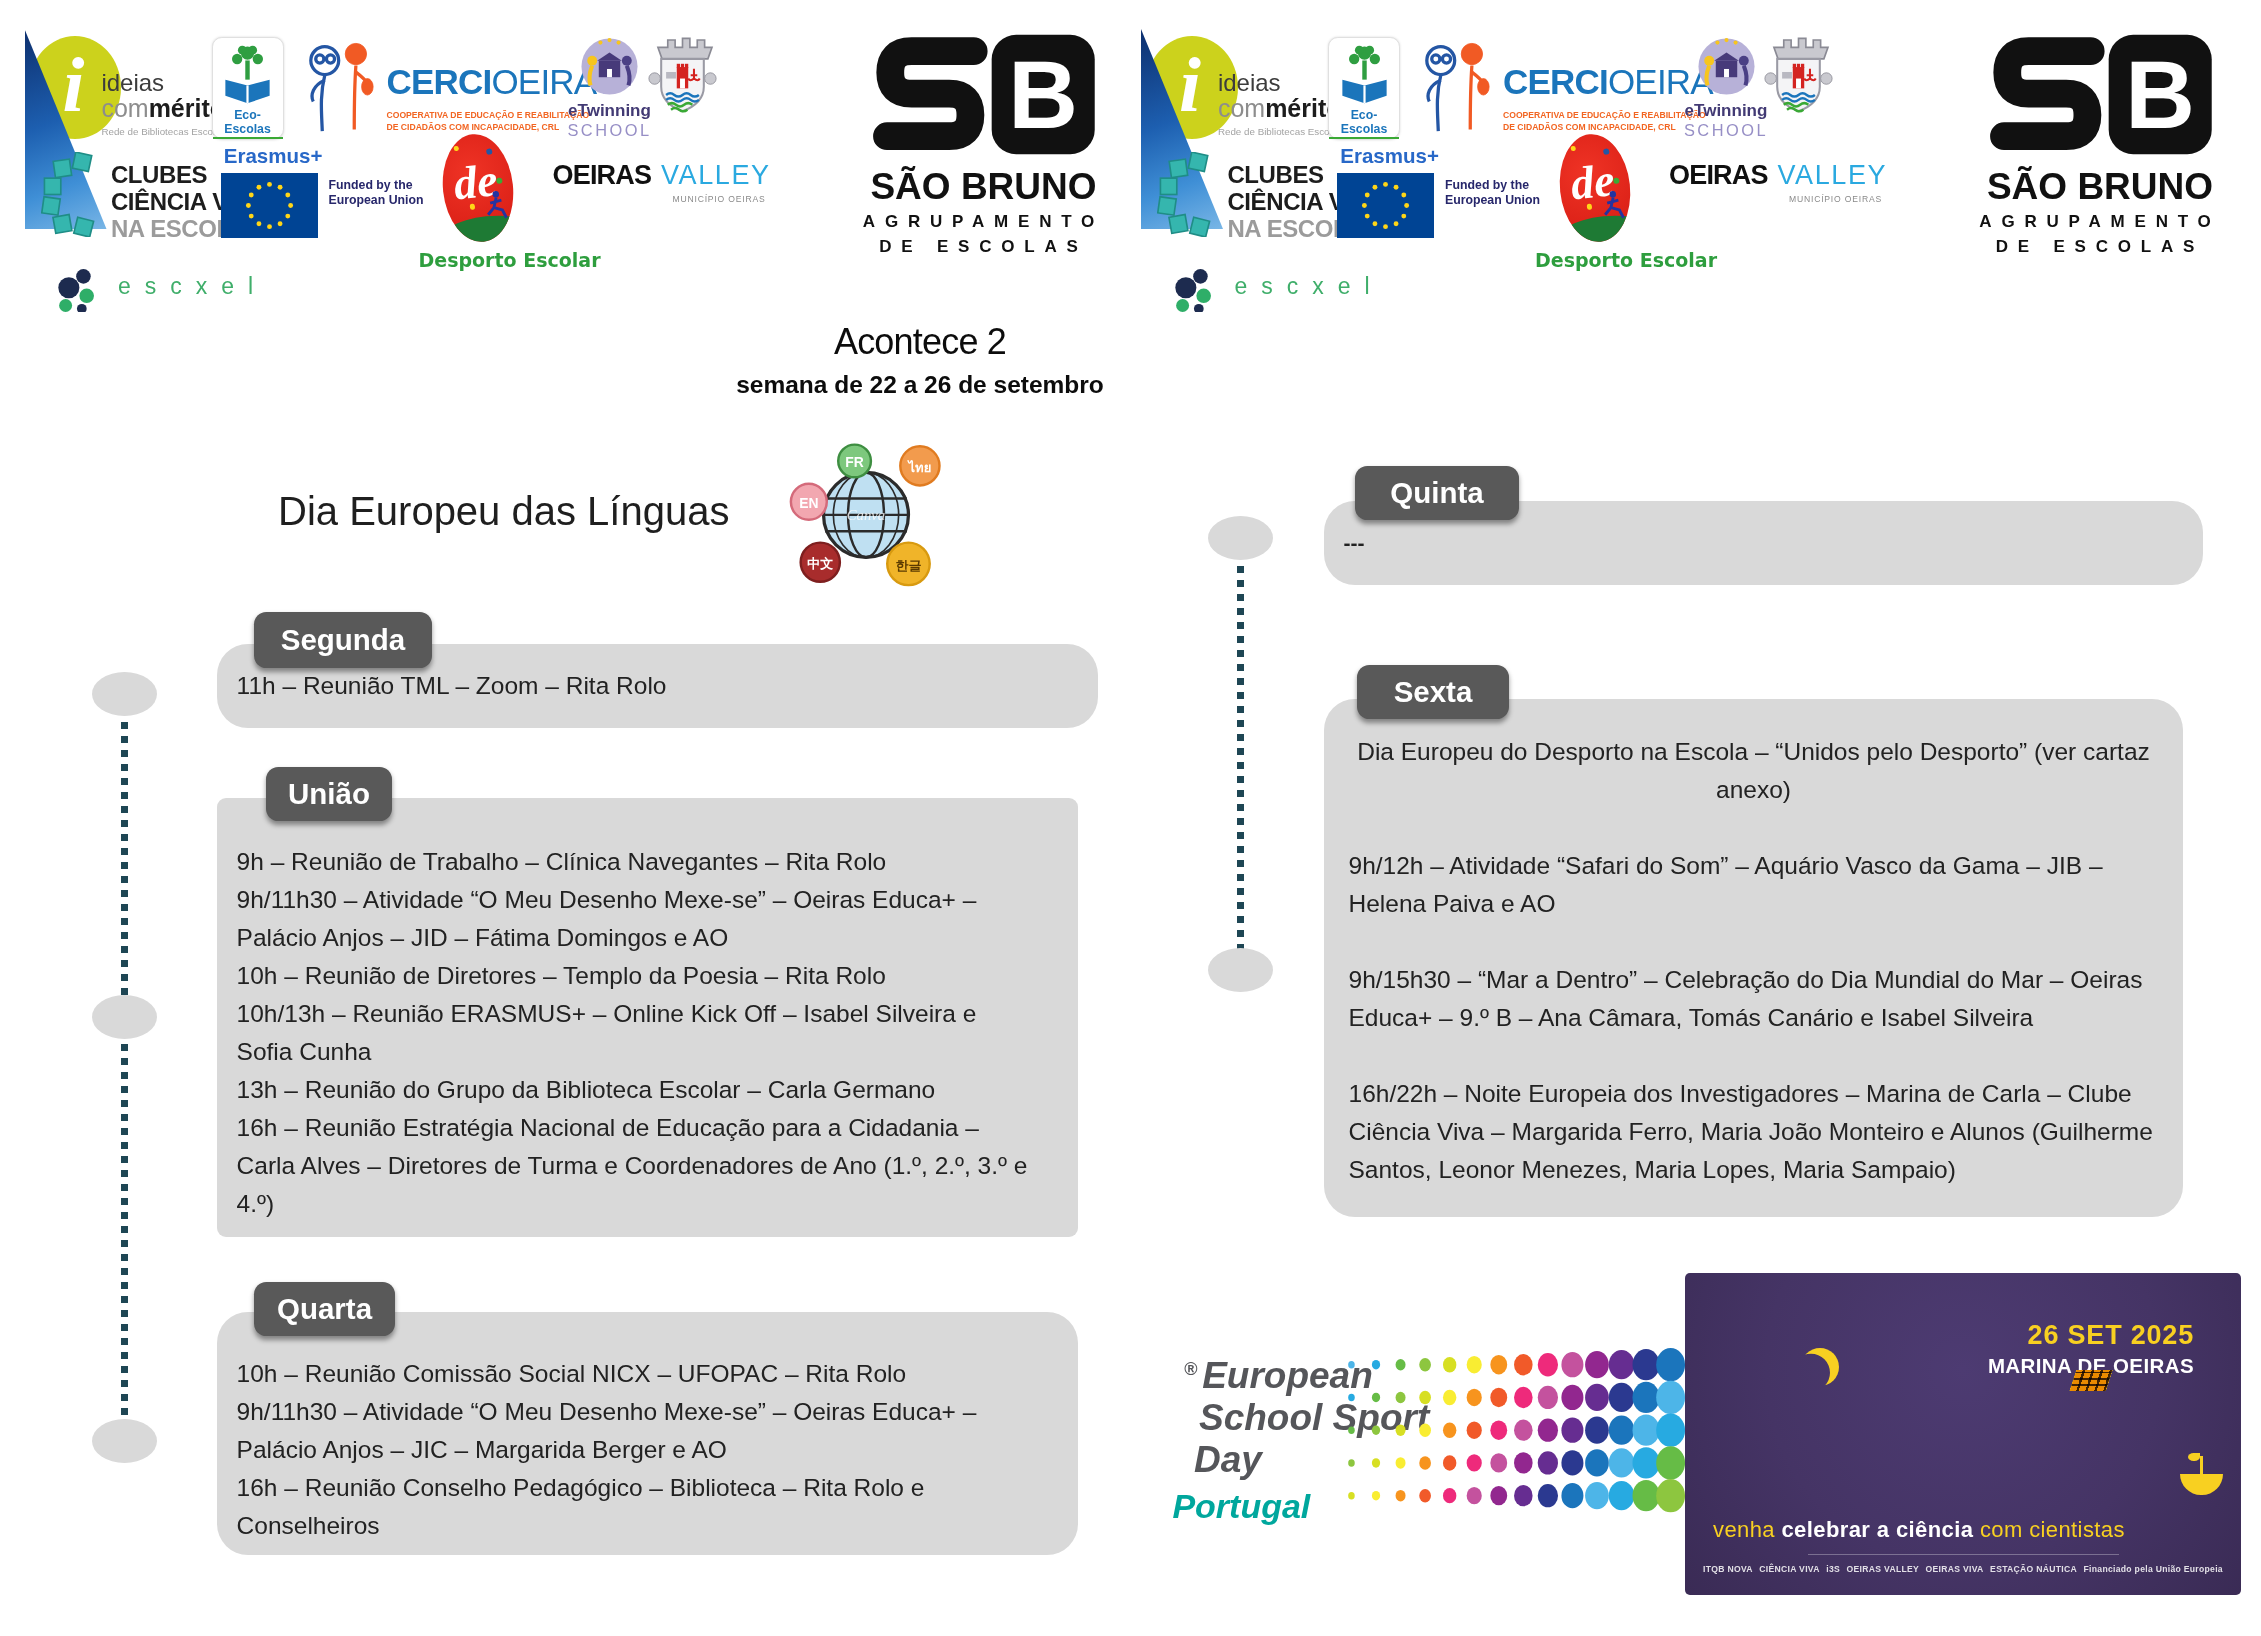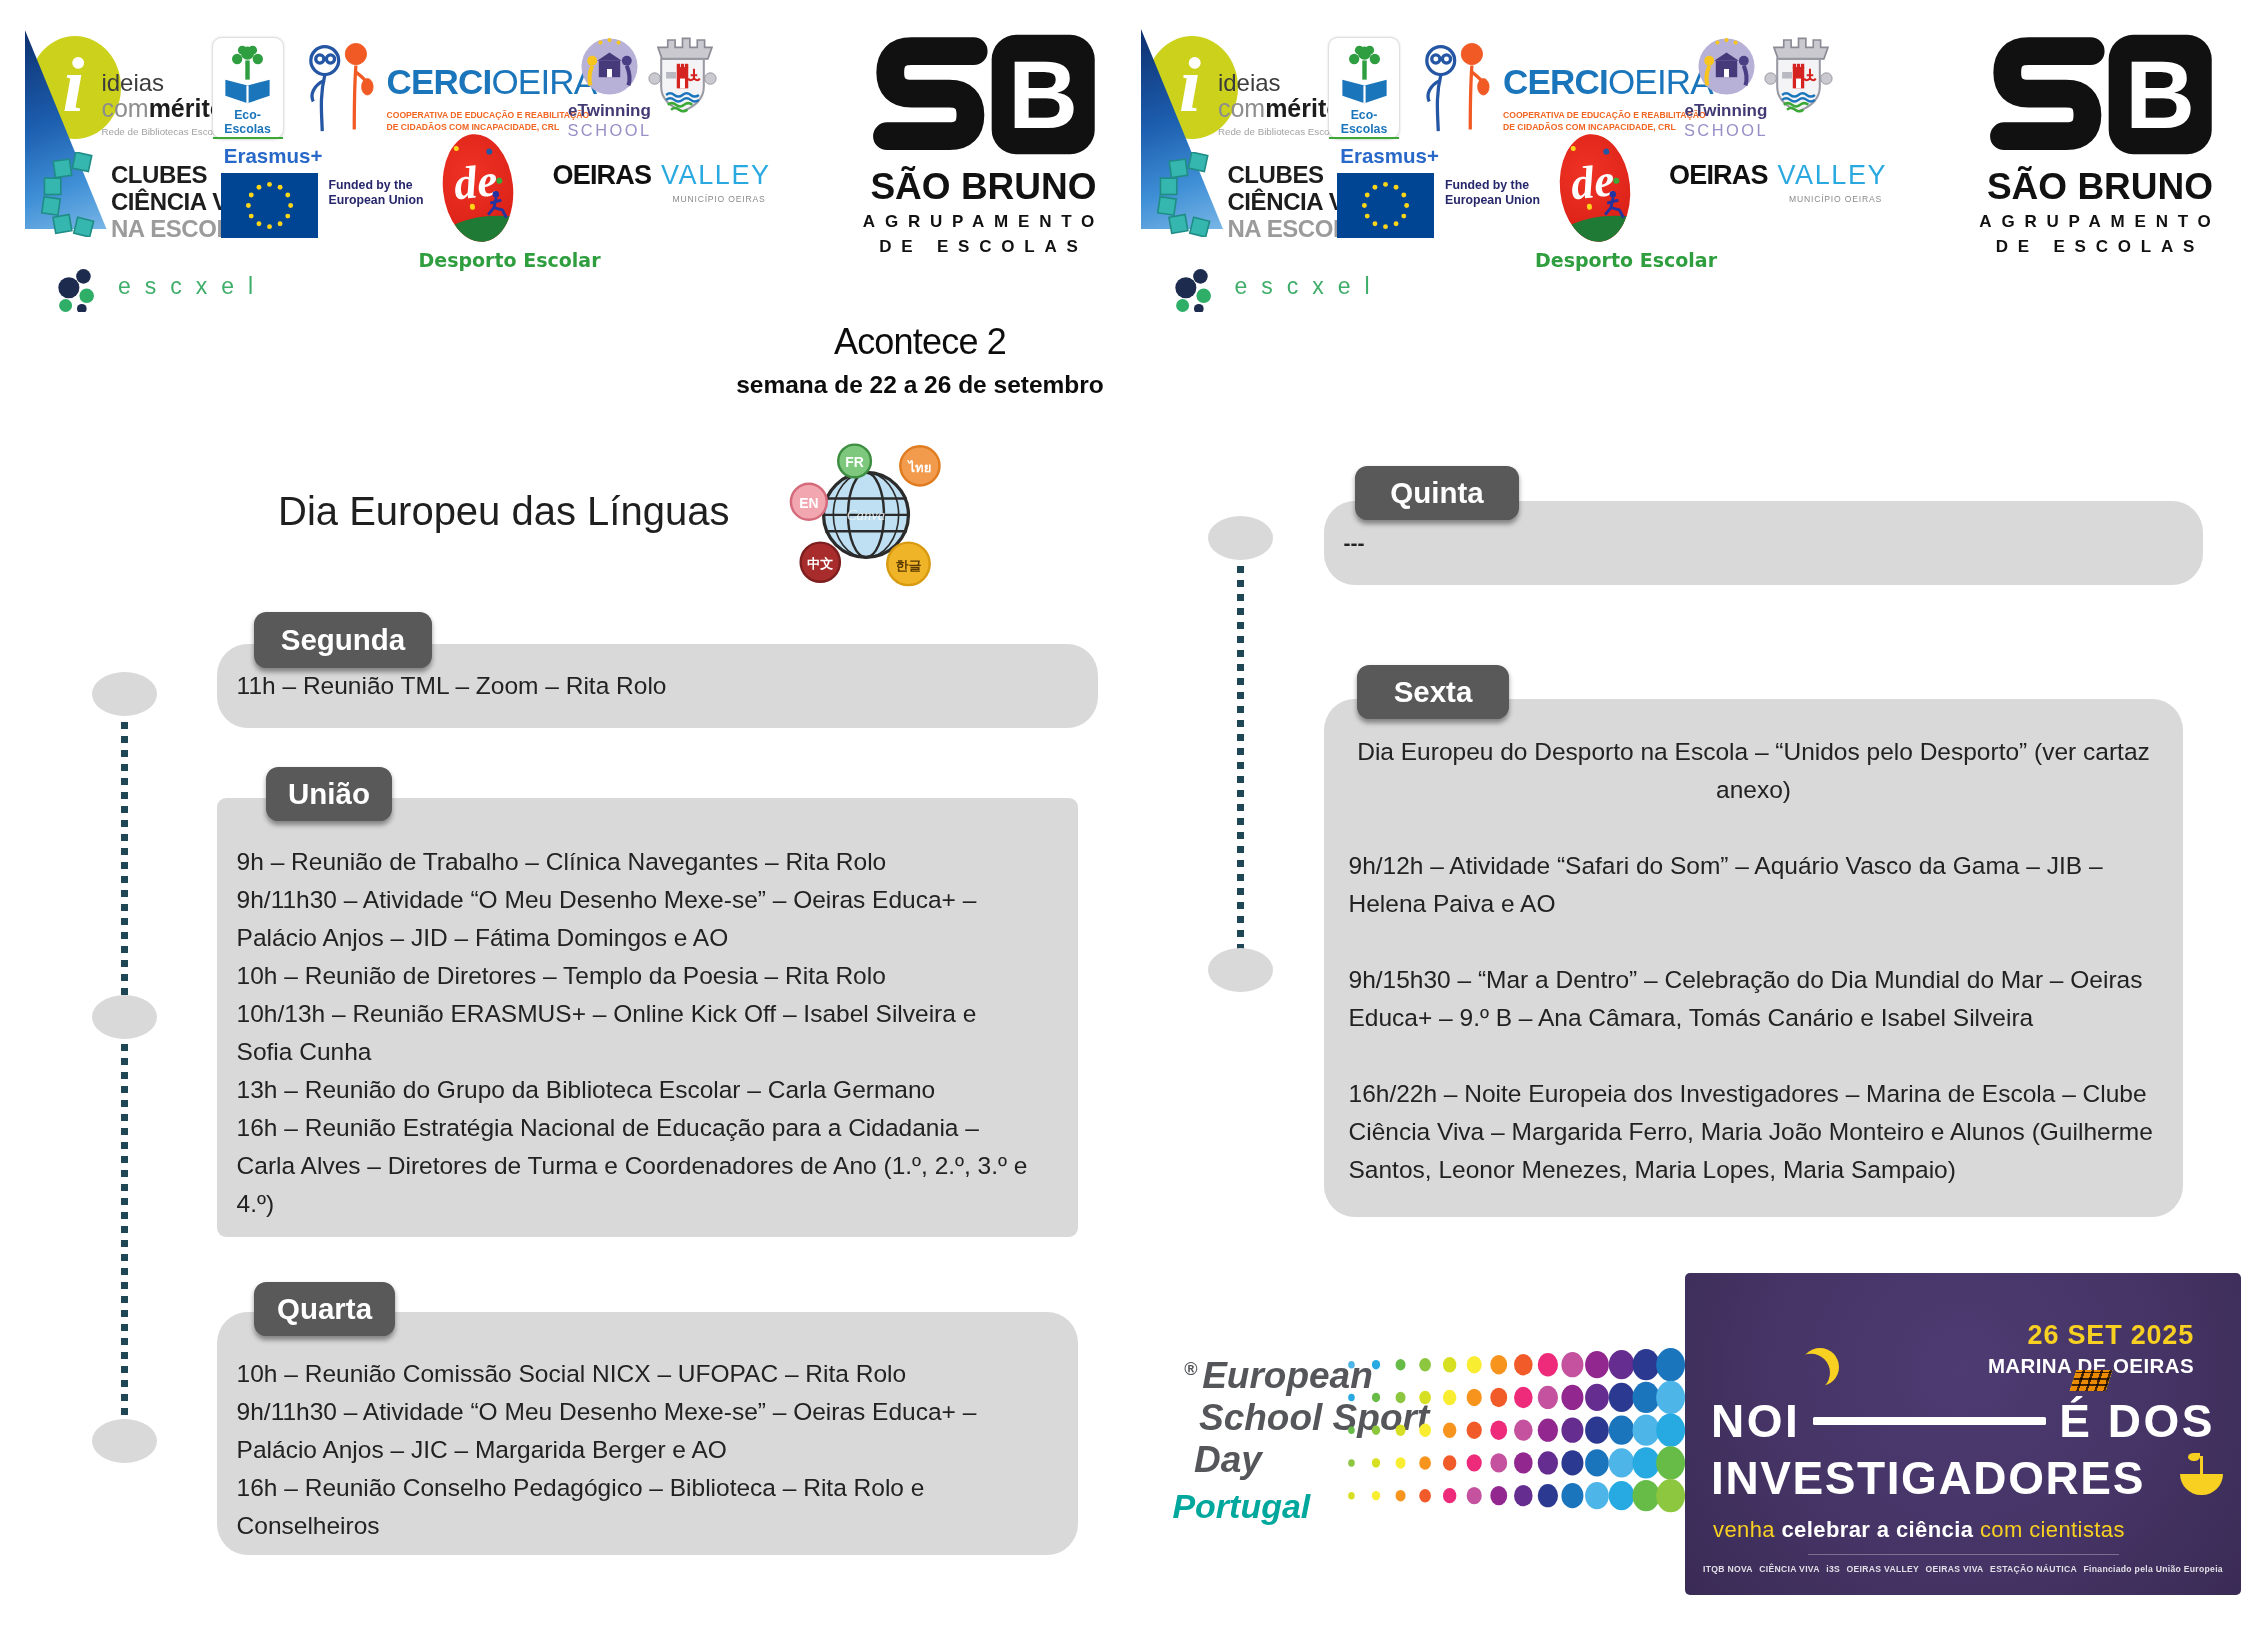--- a/index.html
+++ b/index.html
@@ -584,21 +584,21 @@
   <div class="badge" style="left:1355px;top:466px;width:164px;height:54px;">Quinta</div>
   <div class="card single" style="left:1324px;top:501px;width:859px;height:84px;">
     <p style="font-weight:700;font-size:21px;">---</p>
   </div>
 
   <div class="badge" style="left:1357px;top:665px;width:152px;height:54px;">Sexta</div>
   <div class="card gapped" style="left:1324px;top:699px;width:859px;height:518px;padding:34px 24.5px 0 24.5px;box-sizing:border-box;">
     <p class="center">Dia Europeu do Desporto na Escola – “Unidos pelo Desporto” (ver cartaz anexo)</p>
     <p>9h/12h – Atividade “Safari do Som” – Aquário Vasco da Gama – JIB – Helena Paiva e AO</p>
     <p>9h/15h30 – “Mar a Dentro” – Celebração do Dia Mundial do Mar – Oeiras Educa+ – 9.º B – Ana Câmara, Tomás Canário e Isabel Silveira</p>
-    <p>16h/22h – Noite Europeia dos Investigadores – Marina de Escola – Clube Ciência Viva – Margarida Ferro, Maria João Monteiro e Alunos (Guilherme Santos, Leonor Menezes, Maria Lopes, Maria Sampaio)</p>
+    <p>16h/22h – Noite Europeia dos Investigadores – Marina de Carla – Clube Ciência Viva – Margarida Ferro, Maria João Monteiro e Alunos (Guilherme Santos, Leonor Menezes, Maria Lopes, Maria Sampaio)</p>
   </div>
 
   <div class="essd">
     <div class="essd-text">
       <div class="essd-l1"><span class="essd-reg">®</span><span>European</span></div>
       <div class="essd-l2">School Sport</div>
       <div class="essd-l3">Day</div>
       <div class="essd-pt">Portugal</div>
     </div>
     <svg id="essd-dots" width="356" height="172" viewBox="0 0 435 210">
@@ -675,28 +675,20 @@
       </svg>
   </div>
 
   <div class="poster">
     <div class="po-date">
       <div class="d1">26 SET 2025</div>
       <div class="d2">MARINA DE OEIRAS</div>
     </div>
     <div class="po-moon"></div>
     <div class="po-panel"></div>
-    <div class="po-title">
-      <div class="po-t1">
-        <span>NOI</span>
-        <div class="po-bar"></div>
-        <span>É DOS</span>
-      </div>
-      <div class="po-t2">INVESTIGADORES</div>
-    </div>
     <div class="po-pot"></div>
     <div class="po-tag">
       <span class="y">venha </span><span class="w">celebrar a ciência </span><span class="y">com cientistas</span>
     </div>
     <div class="po-div"></div>
     <div class="po-partners">
       <span>ITQB NOVA</span>
       <span>CIÊNCIA VIVA</span>
       <span>i3S</span>
       <span>OEIRAS VALLEY</span>

